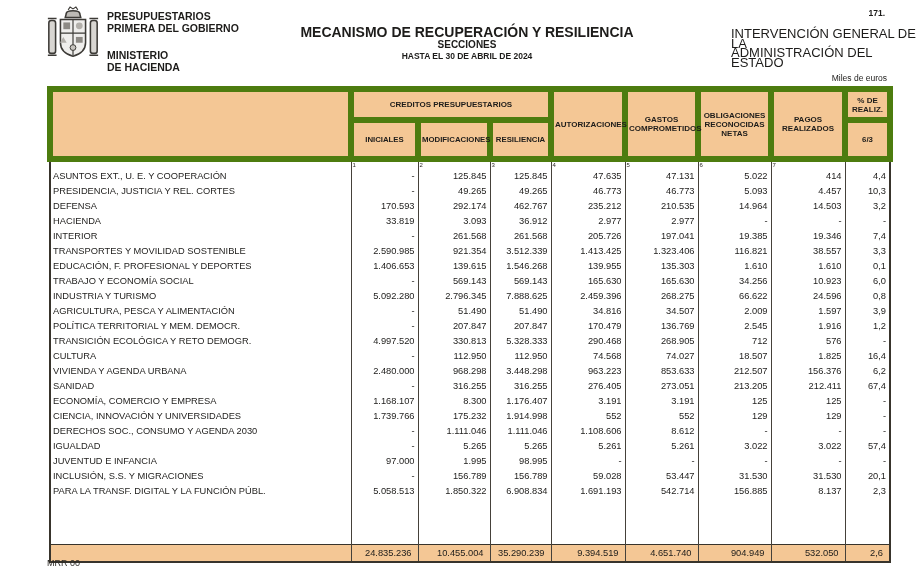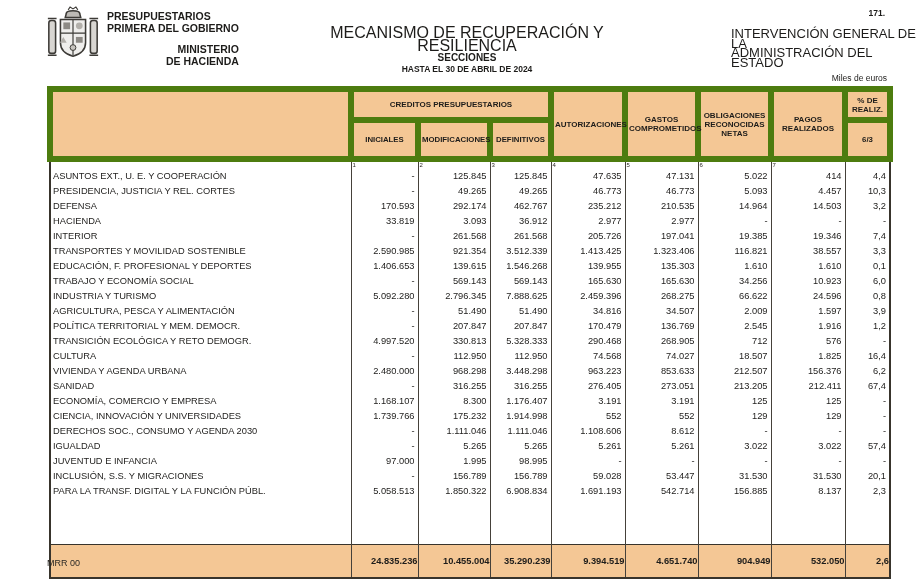--- a/index.html
+++ b/index.html
@@ -3,23 +3,23 @@
 <meta charset="utf-8">
 <style>
   html,body{margin:0;padding:0;}
   body{
     width:919px;height:586px;background:#ffffff;position:relative;
     font-family:"Liberation Sans",sans-serif;color:#1d1c1a;overflow:hidden;
   }
   
   .coat{position:absolute;left:44px;top:5px;width:58px;height:60px;}
   .gov-block{position:absolute;left:107px;top:10px;font-weight:bold;font-size:10.5px;line-height:12px;letter-spacing:0;}
-  .gov-block .ministry{margin-top:9px;text-align:right;}
+  .gov-block .ministry{margin-top:15px;}
   .title-block{position:absolute;left:297px;top:26px;width:340px;text-align:center;}
-  .title-main{font-weight:normal;font-size:16px;line-height:13px;}
+  .title-main{font-weight:bold;font-size:14px;line-height:13px;}
   .title-sub{font-weight:bold;font-size:10px;line-height:12px;}
   .title-period{font-weight:bold;font-size:8.5px;line-height:11px;text-align:center;}
   .page-number{position:absolute;top:8px;right:34px;font-weight:bold;font-size:8.5px;}
   .igae{position:absolute;left:731px;top:29px;font-size:13px;line-height:9.5px;}
   .miles{position:absolute;top:73px;right:32px;font-size:8.5px;border-bottom:1px solid #55504a;padding-bottom:6px;}
   
   table.mrr{
     position:absolute;left:47px;top:86px;width:840px;
     border-collapse:collapse;table-layout:fixed;
     border:2px solid #38342c;
@@ -47,22 +47,22 @@
   }
   tbody.rows td.row-label{text-align:left;padding:0 2px 0 2px;}
   tbody.rows td.num{text-align:right;padding:0 3px 0 1px;}
   tr.spacer td{
     height:45px;border-left:1px solid #45413a;border-right:1px solid #45413a;
     border-top:none;border-bottom:none;
   }
   tr.totals td{
     background:#F4C795;border:1px solid #45413a;
     border-top:1.5px solid #38342c;border-bottom:2px solid #38342c;
-    height:34px;font-weight:bold;font-size:9.3px;text-align:right;
-    padding:0 0;white-space:nowrap;
+    height:18px;font-weight:normal;font-size:9.3px;text-align:right;
+    padding:0 6px;white-space:nowrap;
   }
   .footer-code{position:absolute;left:47px;top:558px;font-size:9px;color:#2a2824;}
 </style>
 </head>
 <body>
 
 <svg class="coat" viewBox="0 0 60 62" xmlns="http://www.w3.org/2000/svg">
   <g fill="none" stroke="#3d3b37" stroke-width="1.6">
 
     <rect x="5" y="16" width="7" height="34" rx="2.5" fill="#d8d6d2"></rect>
@@ -127,21 +127,21 @@
       <th colspan="3">CREDITOS PRESUPUESTARIOS</th>
       <th rowspan="2">AUTORIZACIONES</th>
       <th rowspan="2">GASTOS COMPROMETIDOS</th>
       <th rowspan="2">OBLIGACIONES RECONOCIDAS NETAS</th>
       <th rowspan="2">PAGOS REALIZADOS</th>
       <th>% DE REALIZ.</th>
     </tr>
     <tr class="h2">
       <th>INICIALES</th>
       <th>MODIFICACIONES</th>
-      <th>DEFINITIVOS</th>
+      <th>RESILIENCIA</th>
       <th>6/3</th>
     </tr>
   </thead>
   <tbody>
     <tr class="numrow">
       <td></td>
       <td>1</td>
       <td>2</td>
       <td>3</td>
       <td>4</td>

